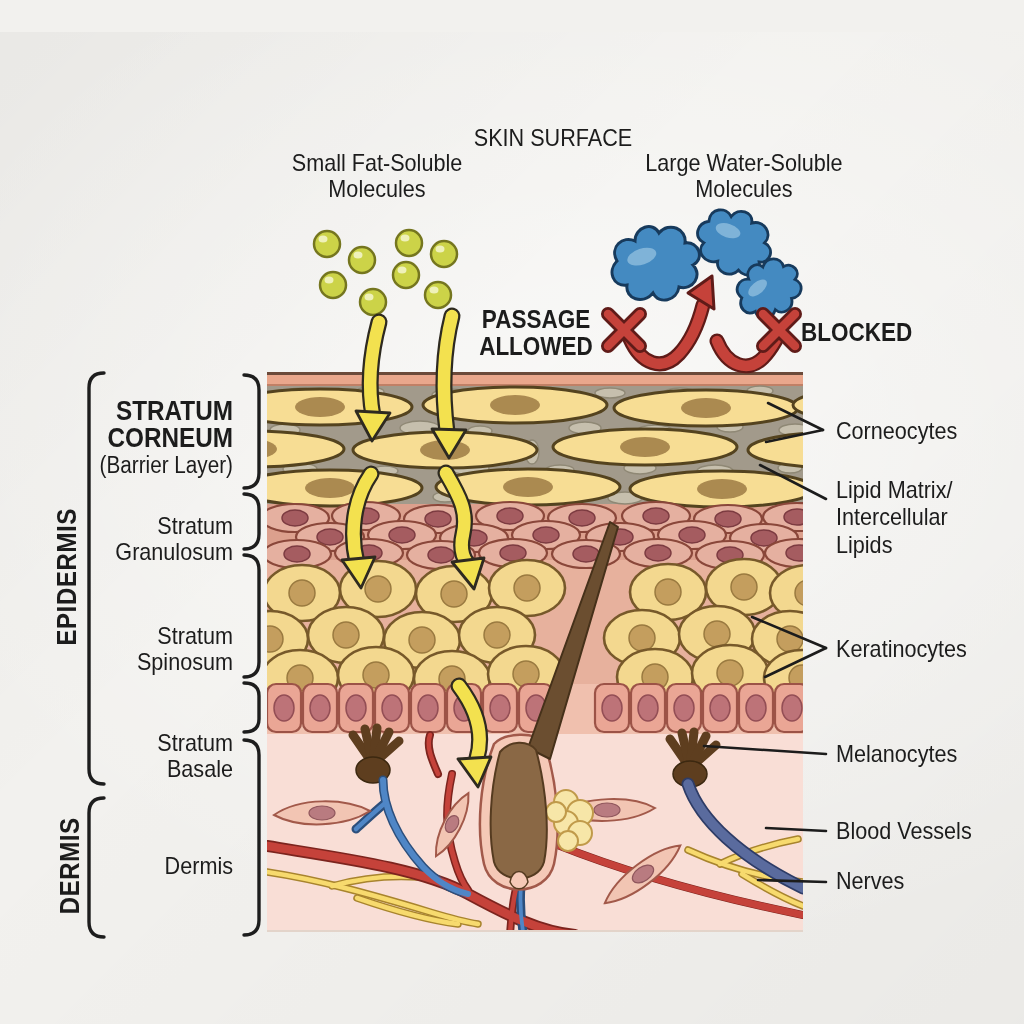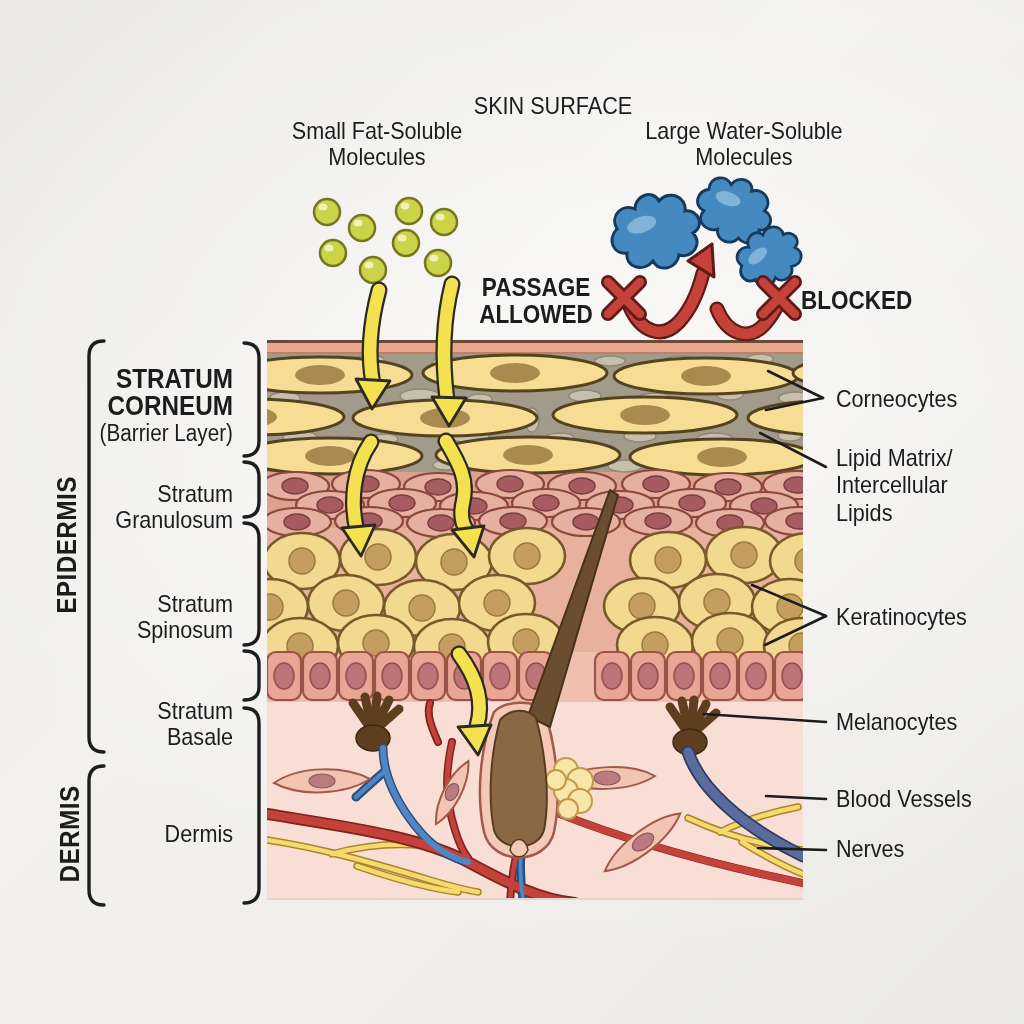--- a/index.html
+++ b/index.html
@@ -1,21 +1,21 @@
 <!DOCTYPE html>
 <html><head>
 <meta charset="utf-8">
 <style>
   html,body{margin:0;padding:0;}
   body{
     width:1024px;height:1024px;position:relative;overflow:hidden;
     background:#f2f1ee;
     font-family:"Liberation Sans",sans-serif;color:#1c1c1c;
   }
-  #stage{position:absolute;inset:0;}
+  #stage{position:absolute;inset:0;margin-top:32px;}
   #stage::before{
     content:"";position:absolute;inset:0;
     background:radial-gradient(120% 90% at 60% 40%, rgba(255,255,255,.55), rgba(0,0,0,0) 60%),
                linear-gradient(135deg, rgba(0,0,0,.035), rgba(0,0,0,0) 40%, rgba(0,0,0,.03));
   }
   svg{position:absolute;left:0;top:0;}
   .lbl{position:absolute;white-space:pre-line;line-height:1.08;}
   .c{text-align:center;transform:scaleX(.9);transform-origin:50% 0;}
   .r{text-align:right;transform:scaleX(.9);transform-origin:100% 0;}
   .l{text-align:left;transform:scaleX(.9);transform-origin:0 0;}

